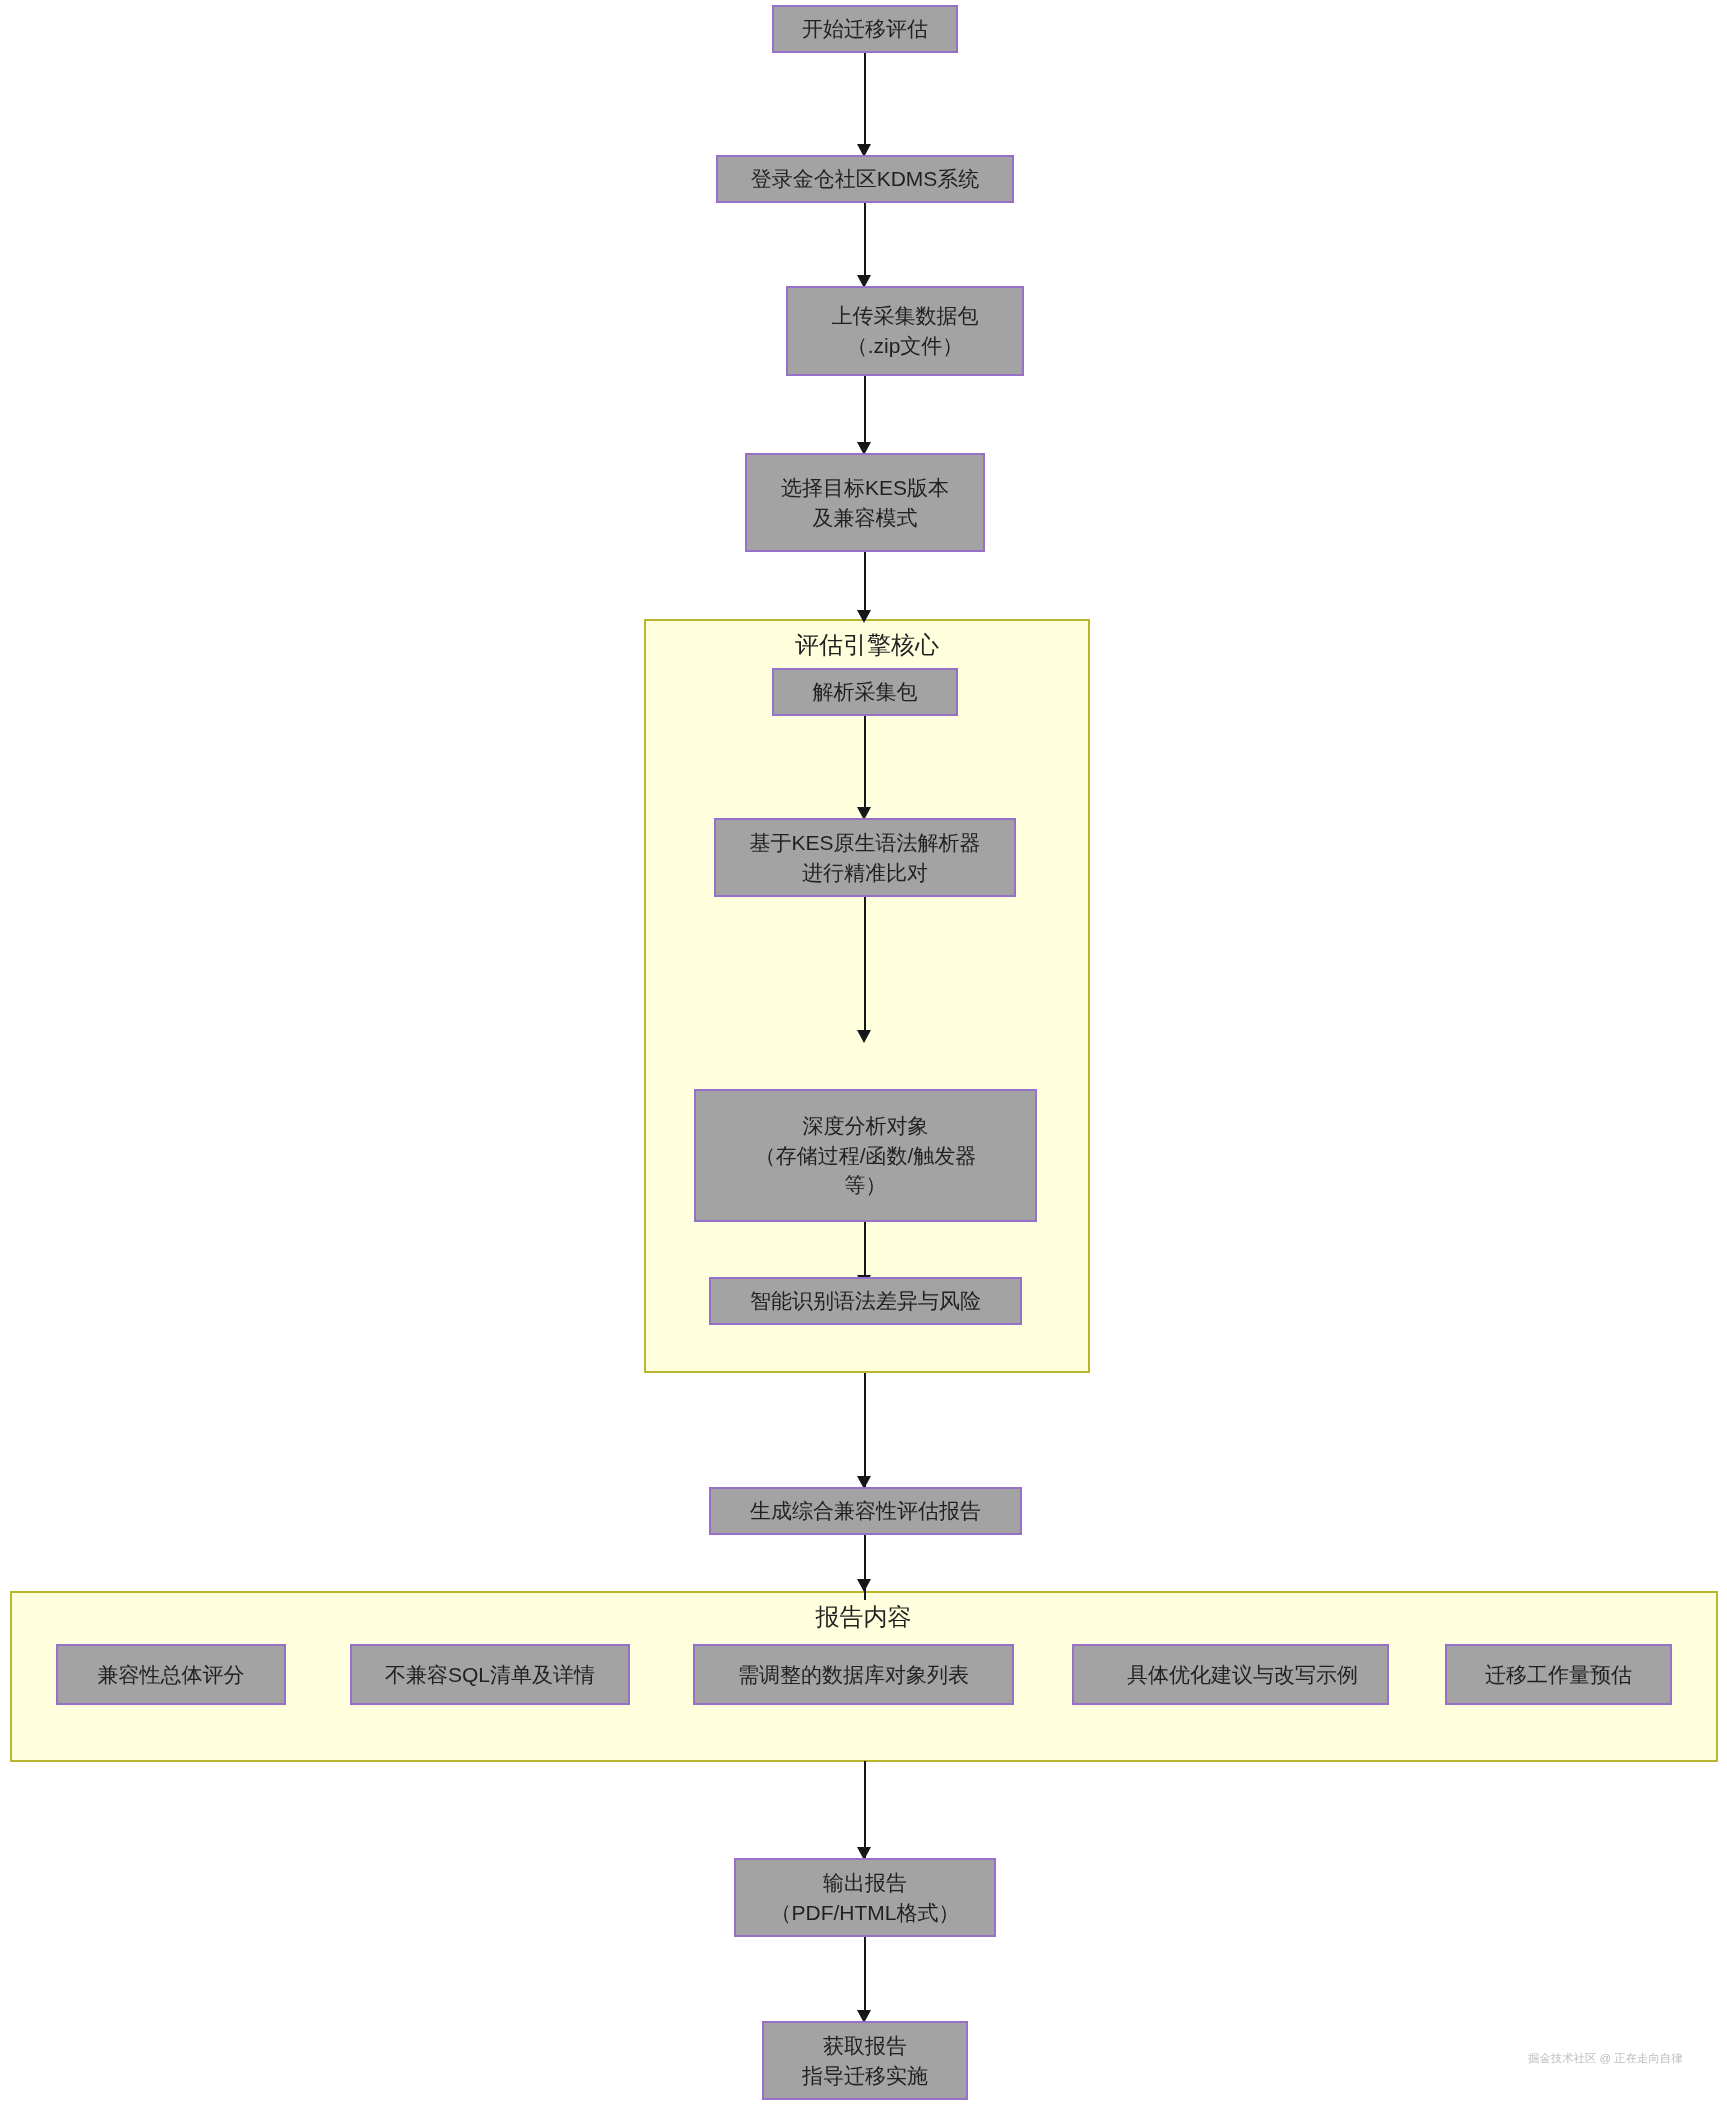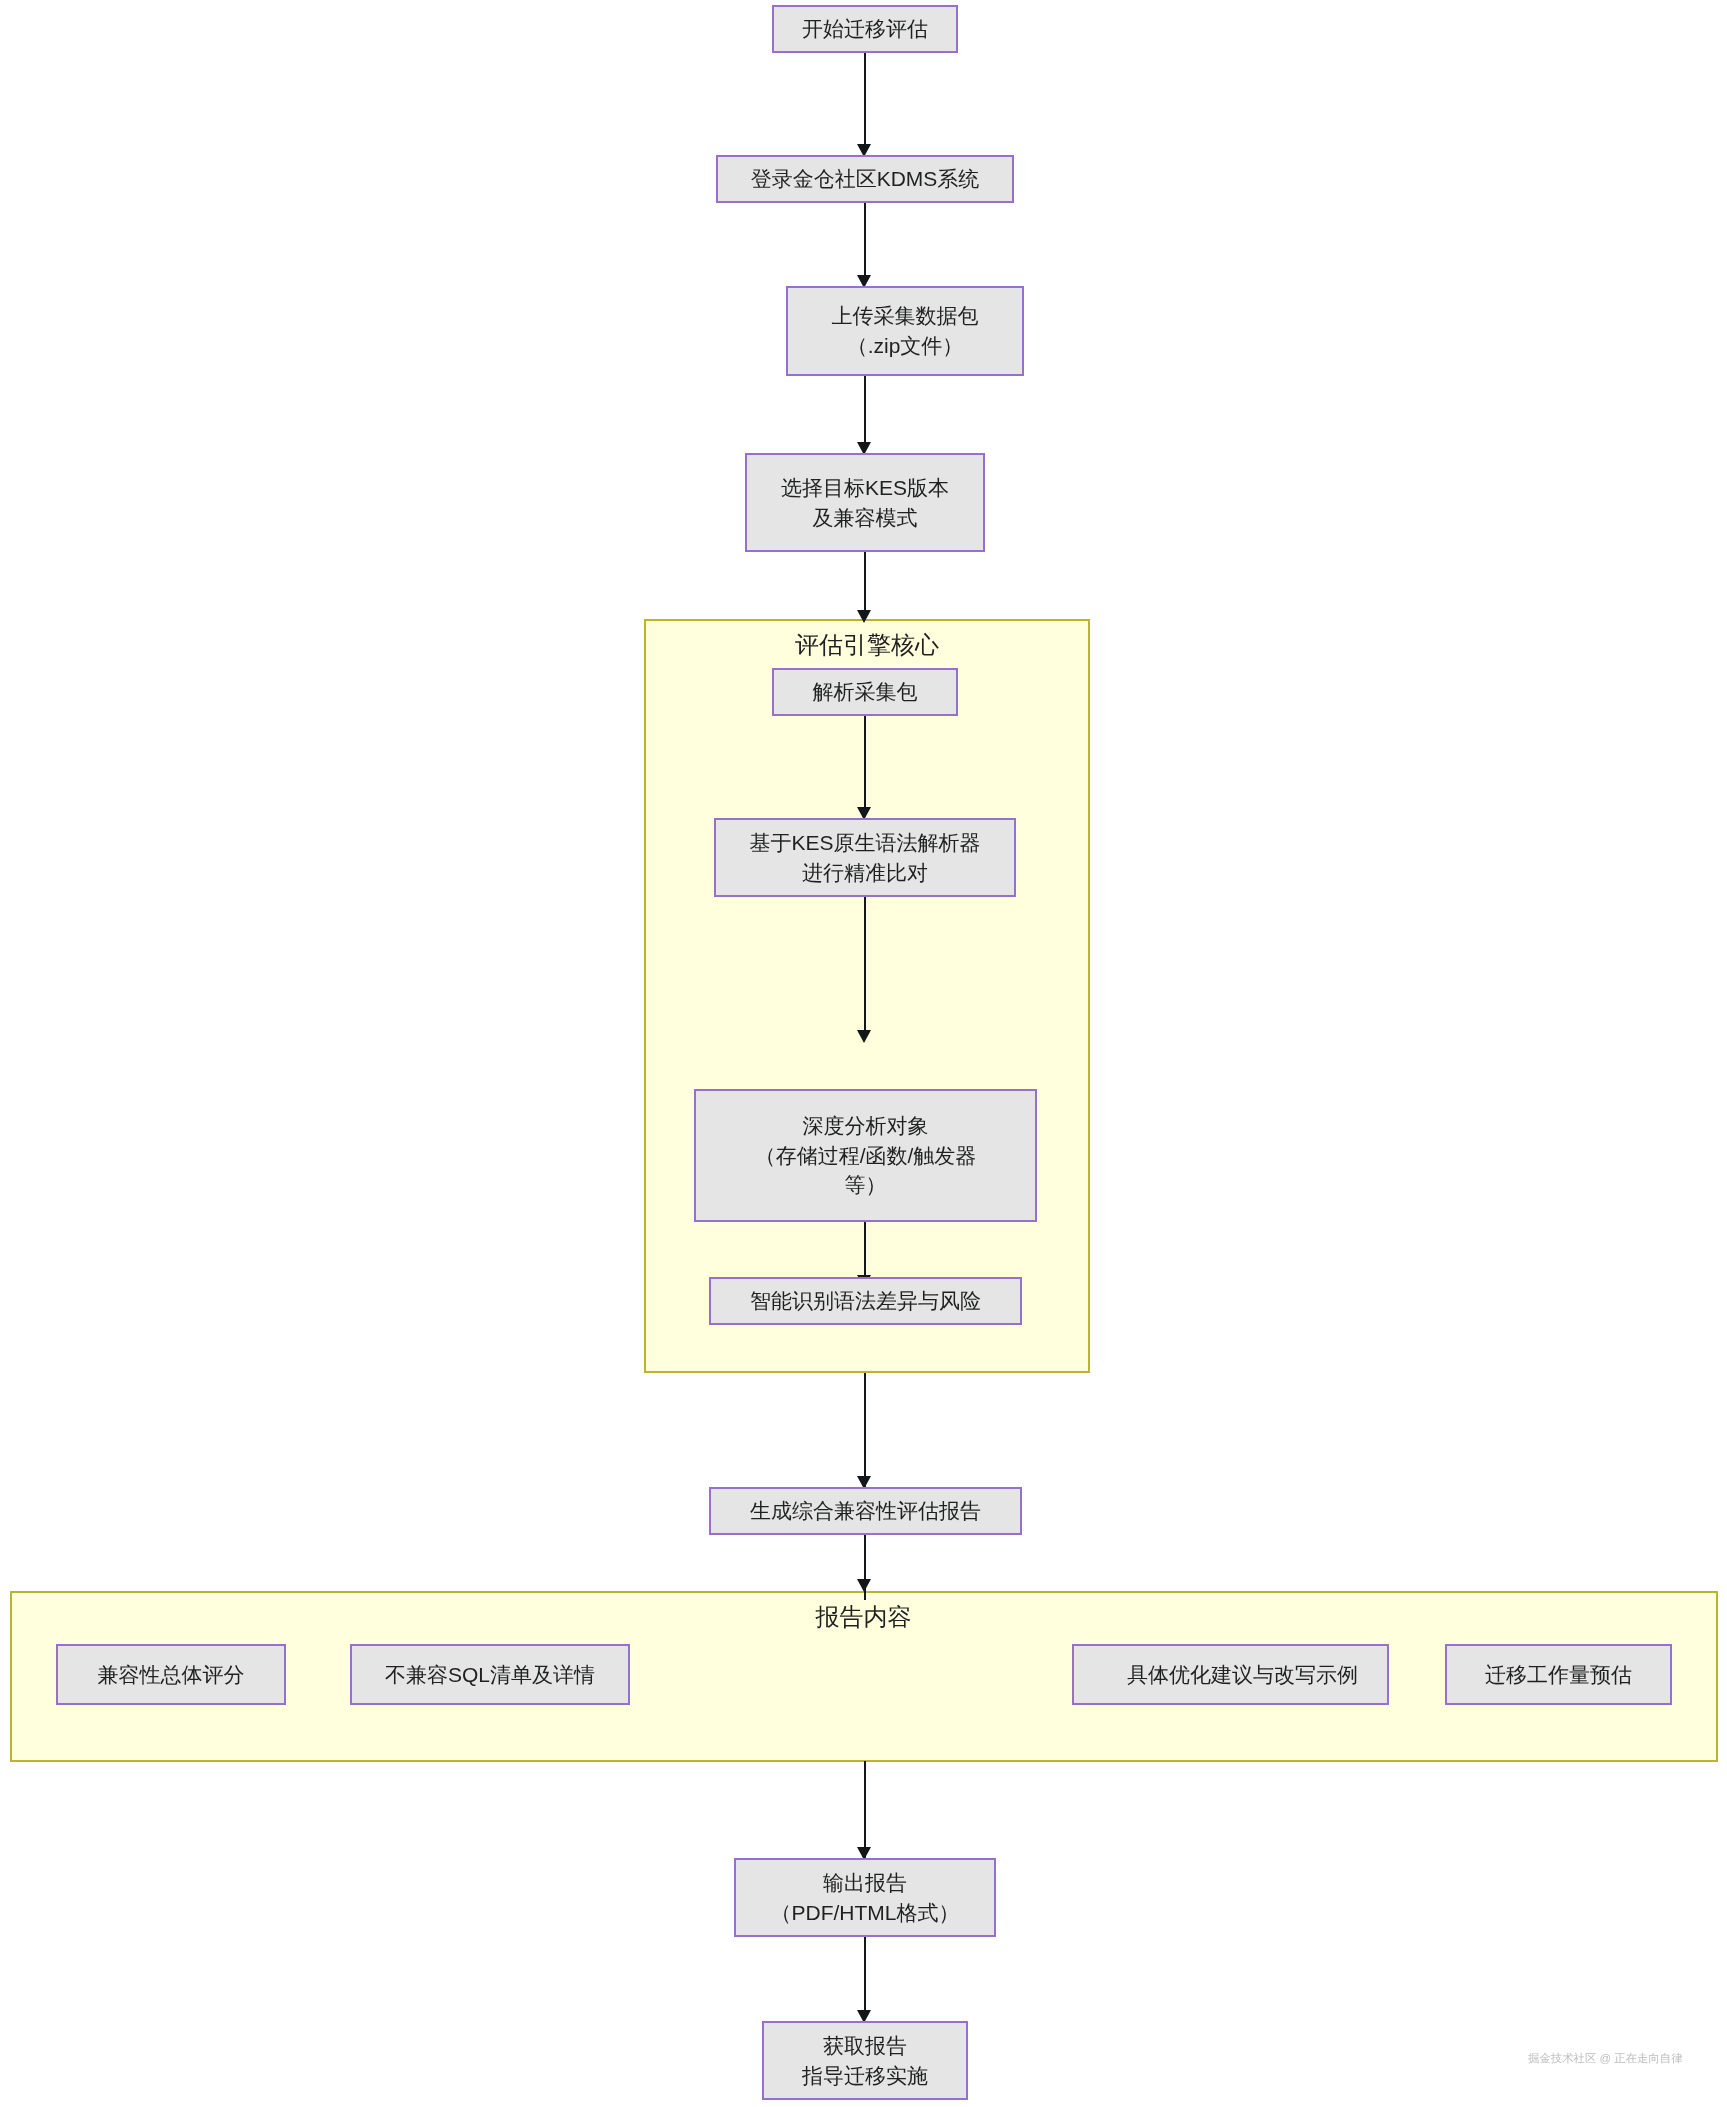--- a/index.html
+++ b/index.html
@@ -32,21 +32,21 @@
     text-align: center;
     font-size: 24px;
     color: #1f2020;
     line-height: 1.2;
     white-space: nowrap;
   }
 
   
   .node {
     position: absolute;
-    background: #e5e5e5;
+    background: #a3a3a3;
     border: 2.2px solid #9670c9;
     box-sizing: border-box;
     display: flex;
     align-items: center;
     justify-content: center;
     text-align: center;
     z-index: 3;
   }
   .node-label {
     font-size: 21px;
@@ -156,20 +156,23 @@
   </div>
 
   <div class="node" style="left:56px; top:1644px; width:230px; height:61px;">
     <span class="node-label">兼容性总体评分</span>
   </div>
 
   <div class="node" style="left:350px; top:1644px; width:280px; height:61px;">
     <span class="node-label">不兼容SQL清单及详情</span>
   </div>
 
+  <div class="node" style="left:693px; top:1644px; width:321px; height:61px;">
+    <span class="node-label">需调整的数据库对象列表</span>
+  </div>
 
   <div class="node" style="left:1072px; top:1644px; width:317px; height:61px;padding-left:24px;">
     <span class="node-label">具体优化建议与改写示例</span>
   </div>
 
   <div class="node" style="left:1445px; top:1644px; width:227px; height:61px;">
     <span class="node-label">迁移工作量预估</span>
   </div>
 
   <div class="edge" style="left:864px; top:1761px; height:103px;"></div>

